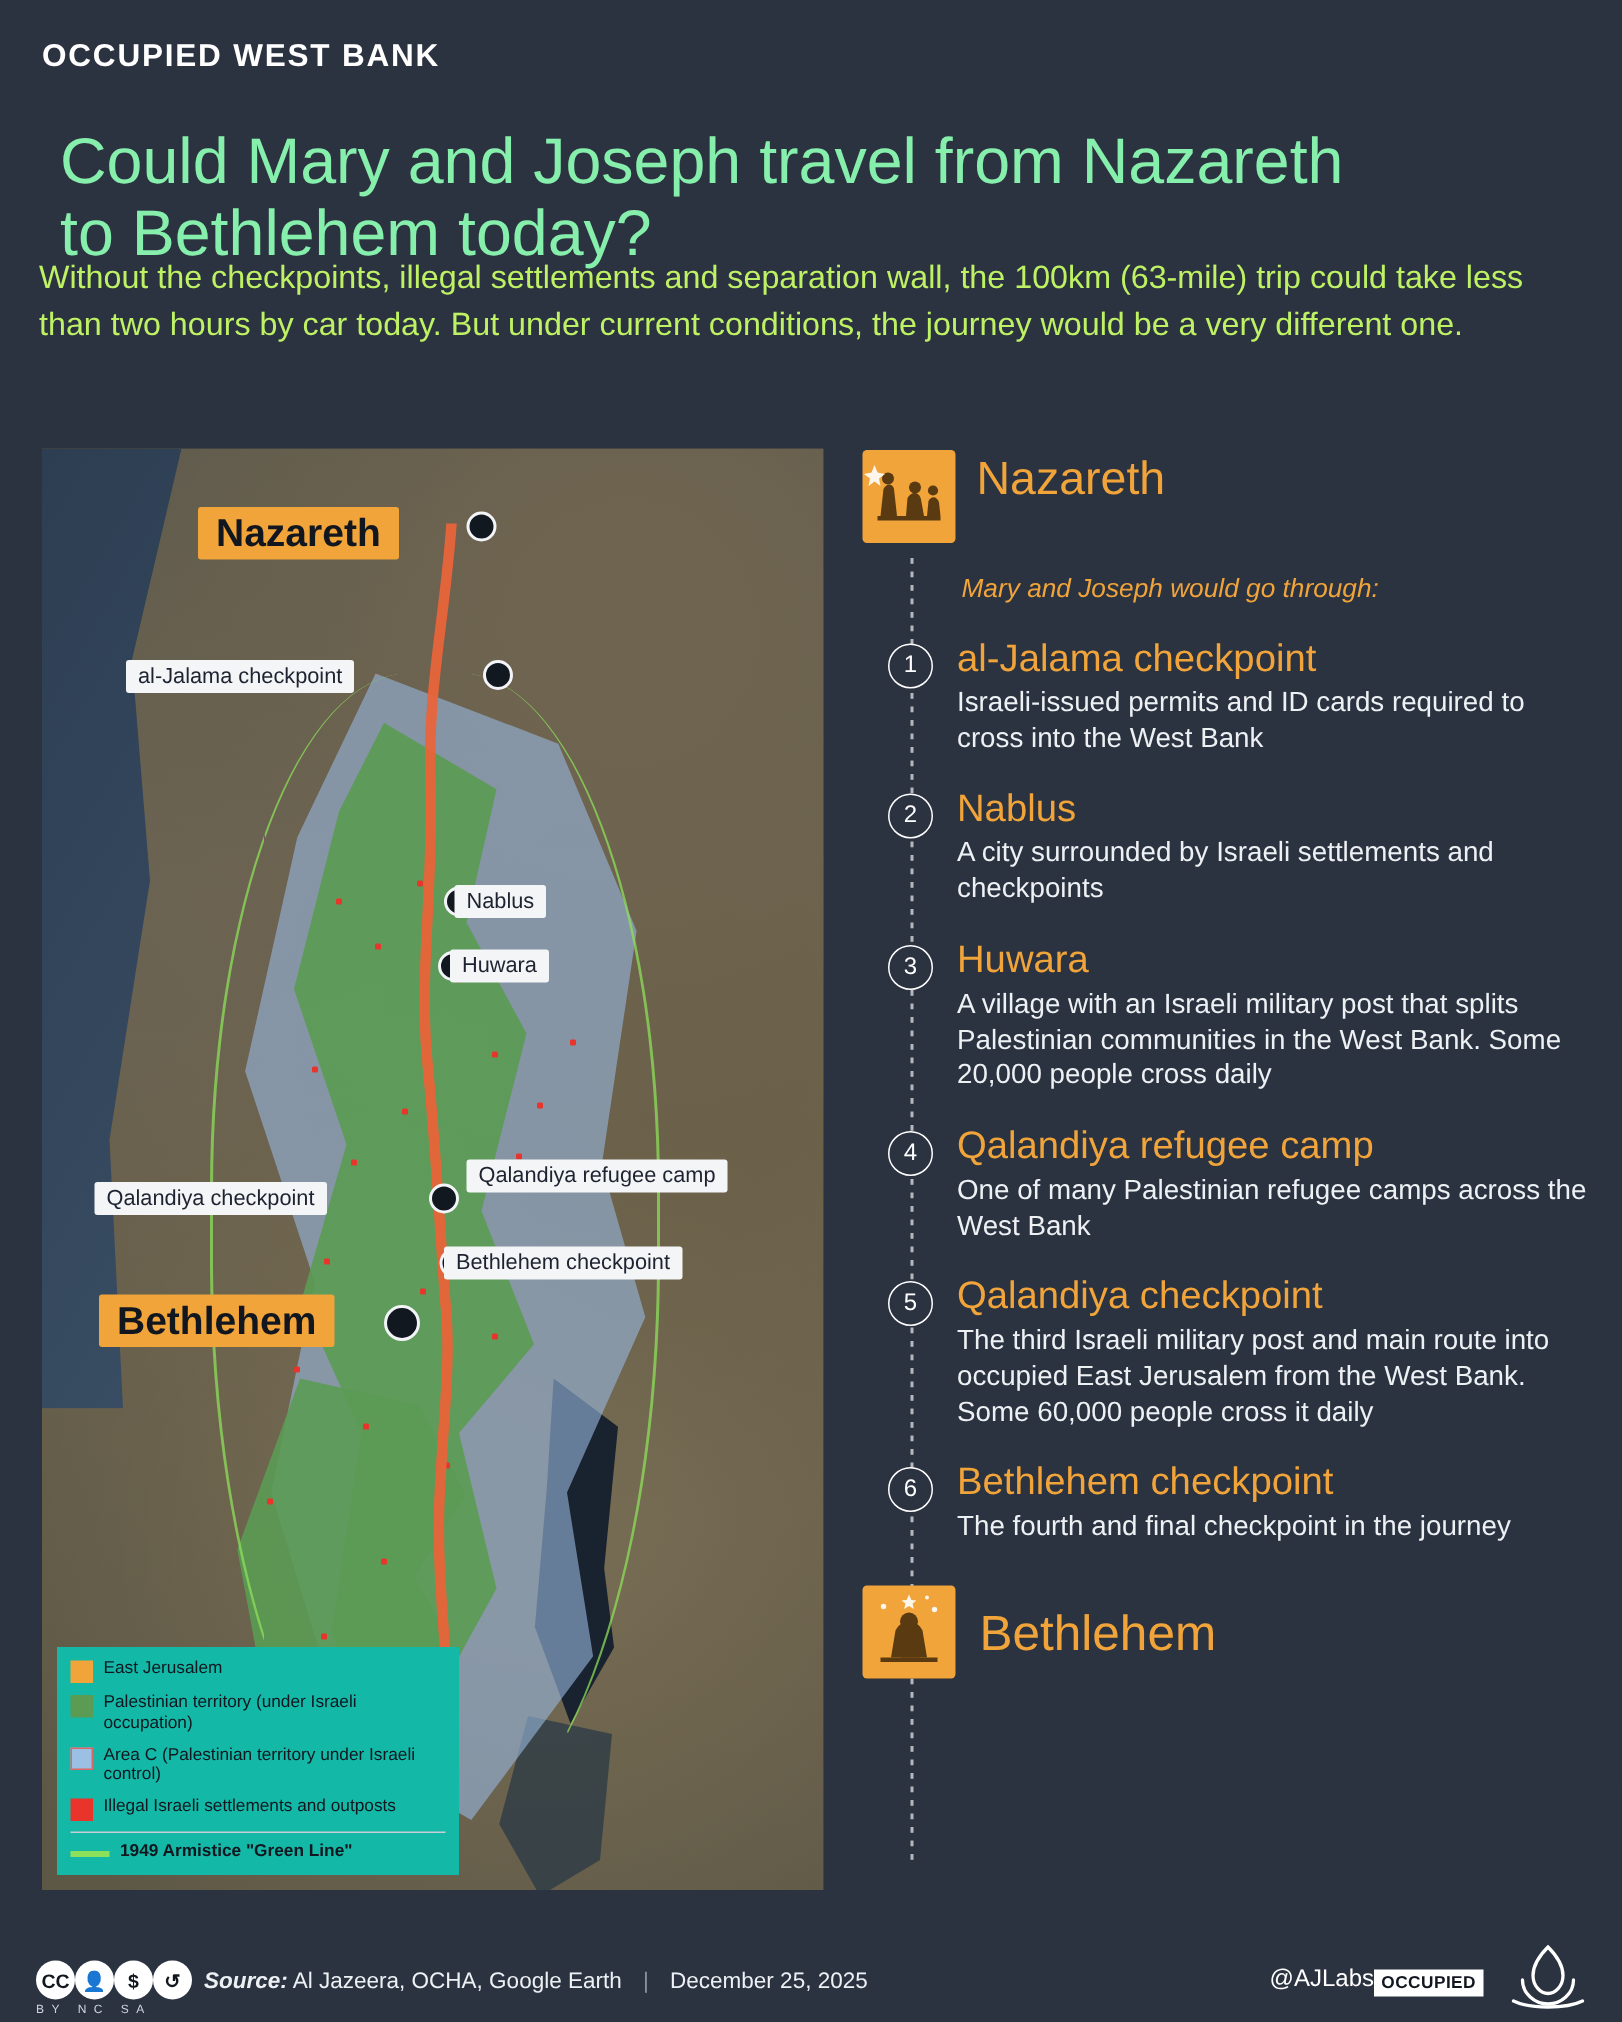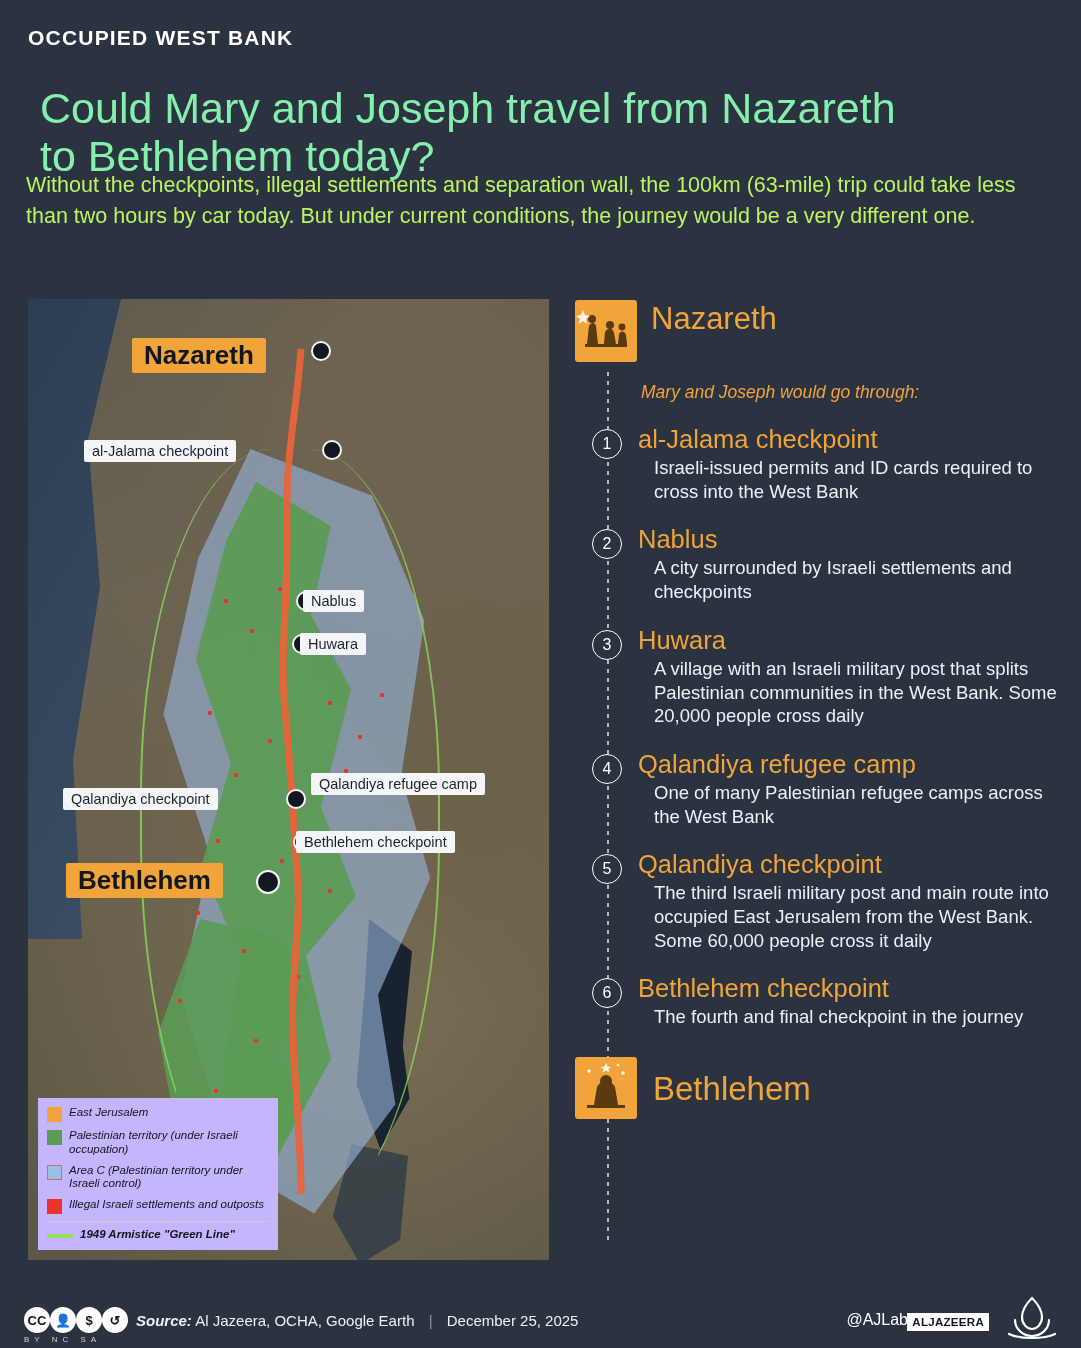--- a/index.html
+++ b/index.html
@@ -90,22 +90,22 @@
   .maplabel {
     position:absolute; background:#f3f5f7; color:#1d2330;
     font-size:14.5px; padding:3px 8px; border-radius:2px; white-space:nowrap;
     font-weight:500;
   }
   .maplabel.big {
     background:#f0a43a; color:#11161f; font-size:26px; font-weight:bold;
     padding:2px 12px;
   }
   .legend {
-    position:absolute; left:10px; bottom:10px; width:240px;
-    background:#c4b5fd; color:#11161f; padding:8px 9px 8px 9px; font-size:11.5px; line-height:1.2;font-style:italic;
+    position:absolute; left:10px; bottom:10px; width:268px;
+    background:#14b8a6; color:#11161f; padding:8px 9px 8px 9px; font-size:11.5px; line-height:1.2;
   }
   .legend .row { display:flex; align-items:flex-start; gap:7px; margin-bottom:7px; }
   .legend .sw { width:15px; height:15px; flex:0 0 15px; margin-top:1px; }
   .legend .last { border-top:1px solid #c9ced6; padding-top:6px; margin-bottom:0; font-weight:bold; font-size:11.5px;}
   .legend .line-sw { width:26px; height:4px; background:#8de05a; flex:0 0 26px; margin-top:6px; }
 
   
   .right { position:absolute; left:575px; top:300px; width:485px; }
   .endpoint { display:flex; align-items:flex-start; gap:14px; }
   .ep-icon {
@@ -122,21 +122,21 @@
   }
   .step { display:flex; gap:16px; margin-top:22px; }
   .num {
     width:30px; height:30px; flex:0 0 30px; border-radius:50%;
     border:1.6px solid #ffffff; background:#2b3240;
     display:flex; align-items:center; justify-content:center;
     font-size:16px; color:#ffffff; margin-left:17px; margin-top:4px;
   }
   .step-body { flex:1; }
   .step-title { font-size:25.5px; color:#f0a43a; line-height:1.1; }
-  .step-desc { font-size:18.5px; line-height:1.28; color:#eef1f4; margin-top:3px;margin-left:16px; }
+  .step-desc { font-size:18.5px; line-height:1.28; color:#eef1f4; margin-top:3px; }
   .bottom-ep { display:flex; align-items:center; gap:16px; margin-top:28px; }
   .bottom-ep .ep-title { font-size:33px; margin-top:0; }
 
   
   .footer { position:absolute; left:0; bottom:0; width:100%; height:58px; }
   .cc { position:absolute; left:24px; bottom:15px; display:flex; gap:0; }
   .cc-badge {
     width:26px; height:26px; border-radius:50%; background:#ffffff; color:#11161f;
     display:flex; align-items:center; justify-content:center; font-size:13px; font-weight:bold;
   }
@@ -338,21 +338,21 @@
     <span class="cc-badge">↺</span>
   </div>
   <div class="cc-lbl">BY NC SA</div>
   <div class="source">
     <b>Source:</b>
     <span>Al Jazeera, OCHA, Google Earth</span>
     <span class="sep">|</span>
     <span>December 25, 2025</span>
   </div>
   <div class="handle">@AJLabs</div>
-  <div class="ajtag">ALJAZEERA</div>
+  <div class="ajtag">OCCUPIED</div>
   <svg class="ajlogo" viewBox="0 0 62 46">
     <g fill="none" stroke="#ffffff" stroke-width="2.2" stroke-linecap="round">
       <path d="M31 4c-6 6-10 12-10 19 0 7 5 12 10 12s10-5 10-12c0-7-4-13-10-19z"></path>
       <path d="M14 26c0 9 8 16 17 16s17-7 17-16"></path>
       <path d="M8 40c6 3 15 4 23 4s17-1 23-4"></path>
     </g>
   </svg>
 </div>
 
 </body></html>

